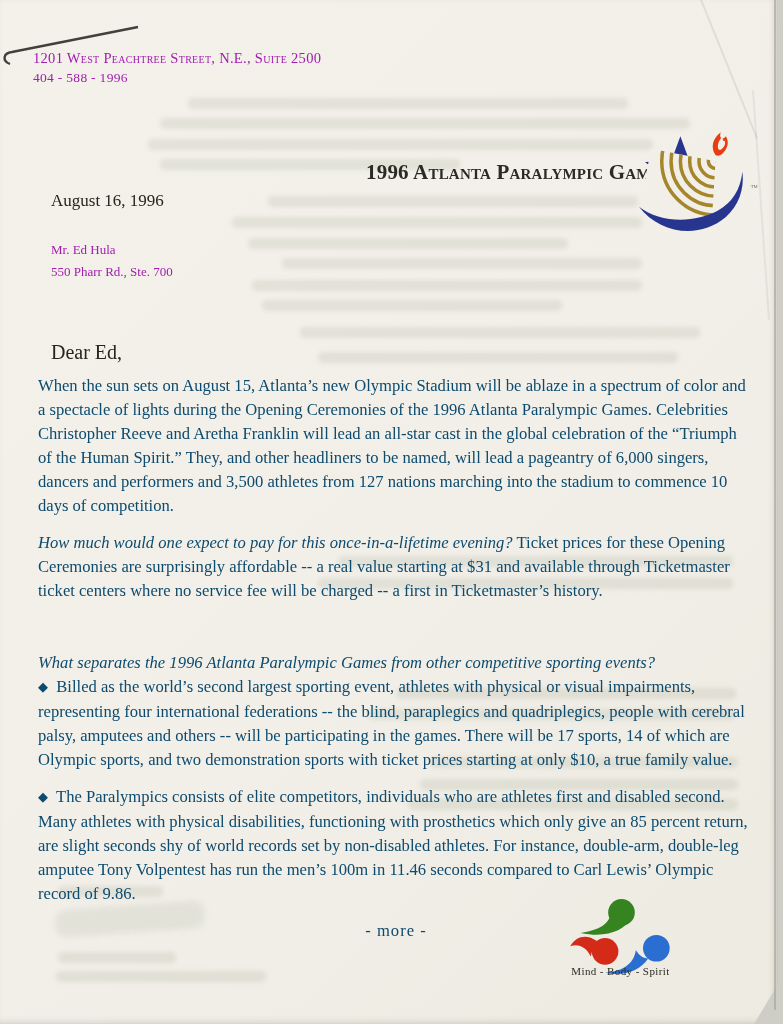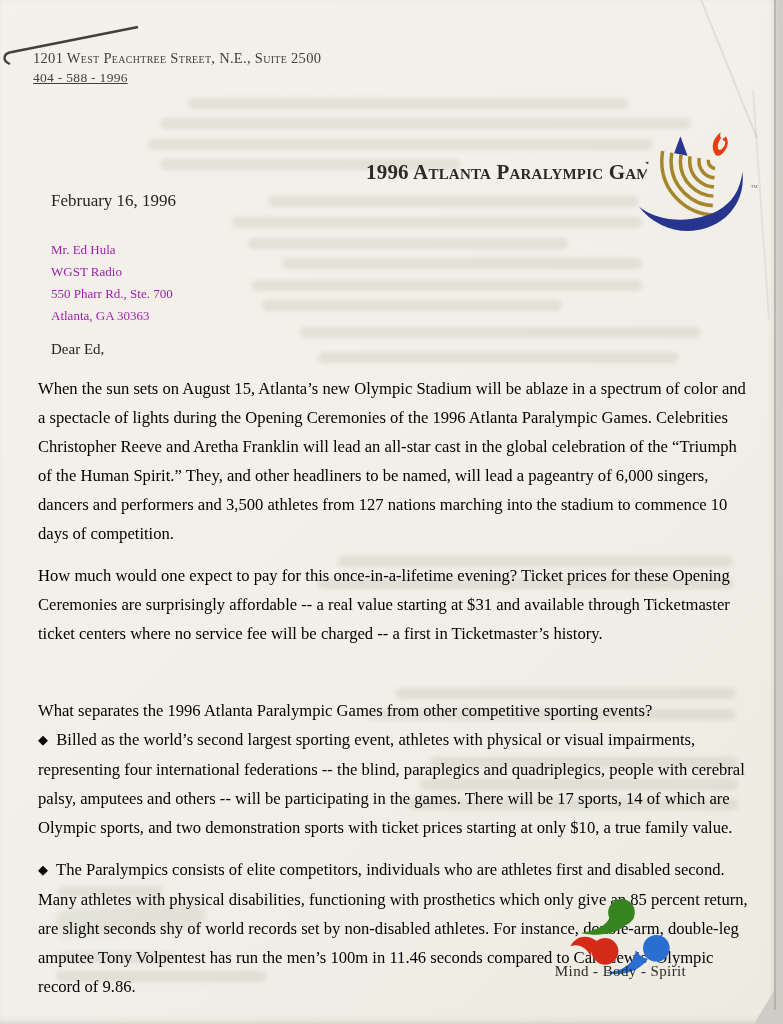--- a/index.html
+++ b/index.html
@@ -10,41 +10,41 @@
   }
   .paper{
     position:absolute;left:0;top:0;width:778px;height:1024px;
     background:linear-gradient(135deg,#f3f1ea 0%,#f1efe8 55%,#edeae1 100%);
     clip-path:polygon(0 0,100% 0,100% calc(100% - 40px),calc(100% - 24px) 100%,0 100%);
     box-shadow:inset -7px 0 9px -6px rgba(90,88,76,.38), inset 0 -6px 8px -6px rgba(90,88,76,.25);
   }
   .edge-line{position:absolute;left:774px;top:0;width:2px;height:1010px;background:#a9a89d;opacity:.7;}
 
   
-  .letterhead{position:absolute;left:33px;top:48px;color:#404040;font-size:14.5px;line-height:20px;font-variant:small-caps;letter-spacing:.3px;}
-  .letterhead .phone{font-variant:normal;font-size:13.5px;text-decoration:underline;}
+  .letterhead{position:absolute;left:33px;top:48px;color:#a21caf;font-size:14.5px;line-height:20px;font-variant:small-caps;letter-spacing:.3px;}
+  .letterhead .phone{font-variant:normal;font-size:13.5px;}
 
   
   .masthead-title{position:absolute;left:366px;top:160px;width:290px;font-size:21px;font-weight:bold;font-variant:small-caps;letter-spacing:.2px;color:#2b2a26;white-space:nowrap;}
   .masthead-logo{position:absolute;left:636px;top:126px;width:126px;height:119px;}
 
   
   .date{position:absolute;left:51px;top:191px;font-size:17px;color:#27241e;}
   .recipient{position:absolute;left:51px;top:239px;font-size:13px;line-height:22px;color:#a21caf;}
-  .salutation{position:absolute;left:51px;top:341px;font-size:15px;color:#27241e;}
-  .body-col{position:absolute;left:38px;top:374px;width:716px;font-size:16.6px;line-height:29px;color:#000000;}
+  .salutation{position:absolute;left:51px;top:341px;font-size:20px;color:#27241e;}
+  .body-col{position:absolute;left:38px;top:374px;width:716px;font-size:16.6px;line-height:24px;color:#0c4a6e;}
   .body-col p{margin:0 0 13px 0;}
   .body-col p.tight{margin-bottom:0;margin-top:48px;}
-  .it{}
+  .it{font-style:italic;}
   .bullet{font-size:13px;position:relative;top:-1px;}
   .more{text-align:center;letter-spacing:1px;margin-top:5px;}
 
   
   .ipc-logo{position:absolute;left:566px;top:897px;width:112px;height:82px;}
-  .ipc-text{position:absolute;left:513px;top:964px;width:215px;text-align:center;font-size:15px;line-height:15.5px;color:#2c2a24;letter-spacing:.4px;}
+  .ipc-text{position:absolute;left:513px;top:964px;width:215px;text-align:center;font-size:11px;line-height:15.5px;color:#2c2a24;letter-spacing:.4px;}
 
   
   .bleed{position:absolute;height:11px;border-radius:5px;background:rgba(143,152,124,.16);filter:blur(2px);}
   .squiggle{position:absolute;left:55px;top:905px;width:150px;height:28px;border-radius:12px;background:rgba(143,152,124,.14);filter:blur(3px);transform:rotate(-4deg);}
   .crease-a{position:absolute;left:728px;top:-6px;width:2px;height:150px;background:rgba(70,68,58,.10);transform:rotate(-22deg);filter:blur(.5px);}
   .crease-b{position:absolute;left:760px;top:90px;width:2px;height:230px;background:rgba(70,68,58,.08);transform:rotate(-4deg);filter:blur(.6px);}
   .clip-mark{position:absolute;left:0;top:8px;width:150px;height:62px;}
 </style>
 </head>
 <body>
@@ -106,37 +106,36 @@
       <circle cx="76" cy="34" r="52"></circle>
     </g>
 
     <path d="M2,78 C22,104 60,110 86,88 C98,77 104,62 102,44 C100,62 92,74 78,82 C56,94 22,94 2,78 Z" fill="#27358f"></path>
 
     <path d="M76,28 C71,21 73,12 81,6 C79,12 83,14 86,10 C90,16 87,24 81,28 C79,29 77,29 76,28 Z" fill="#e63d12"></path>
     <path d="M79,23 C77,19 79,14 83,10 C82,14 85,16 85,14 C86,18 84,21 81,23 Z" fill="#f1efe8"></path>
     <text x="110" y="60" font-size="4.5" fill="#6b6960">TM</text>
   </svg>
 
-  <div class="date">February 16, 1996</div>
+  <div class="date">August 16, 1996</div>
 
   <div class="recipient">
     <div>Mr. Ed Hula</div>
-    <div>WGST Radio</div>
     <div>550 Pharr Rd., Ste. 700</div>
-    <div>Atlanta, GA 30363</div>
   </div>
 
   <div class="salutation">Dear Ed,</div>
 
   <div class="body-col">
     <p><span>When the sun sets on August 15, Atlanta’s new Olympic Stadium will be ablaze in a spectrum of color and a spectacle of lights during the Opening Ceremonies of the 1996 Atlanta Paralympic Games.  Celebrities Christopher Reeve and Aretha Franklin will lead an all-star cast in the global celebration of the “Triumph of the Human Spirit.”  They, and other headliners to be named, will lead a pageantry of 6,000 singers, dancers and performers and 3,500 athletes from 127 nations marching into the stadium to commence 10 days of competition.</span></p>
     <p><span class="it">How much would one expect to pay for this once-in-a-lifetime evening?</span> <span>Ticket prices for these Opening Ceremonies are surprisingly affordable -- a real value starting at $31 and available through Ticketmaster ticket centers where no service fee will be charged -- a first in Ticketmaster’s history.</span></p>
     <p class="tight"><span class="it">What separates the 1996 Atlanta Paralympic Games from other competitive sporting events?</span></p>
     <p><span class="bullet">◆</span>&nbsp; <span>Billed as the world’s second largest sporting event, athletes with physical or visual impairments, representing four international federations -- the blind, paraplegics and quadriplegics, people with cerebral palsy, amputees and others -- will be participating in the games.  There will be 17 sports, 14 of which are Olympic sports, and two demonstration sports with ticket prices starting at only $10, a true family value.</span></p>
     <p><span class="bullet">◆</span>&nbsp; <span>The Paralympics consists of elite competitors, individuals who are athletes first and disabled second.  Many athletes with physical disabilities, functioning with prosthetics which only give an 85 percent return, are slight seconds shy of world records set by non-disabled athletes.  For instance, double-arm, double-leg amputee Tony Volpentest has run the men’s 100m in 11.46 seconds compared to Carl Lewis’ Olympic record of 9.86.</span></p>
+    <div class="more">- more -</div>
   </div>
 
   <svg class="ipc-logo" viewBox="0 0 105 80">
     <g fill="#35841f">
       <circle cx="52" cy="15" r="13"></circle>
       <path d="M62,20 C54,34 36,40 12,35 C34,32 42,24 42,12 C46,20 54,22 62,20 Z"></path>
     </g>
     <g fill="#d32b18">
       <circle cx="36" cy="53" r="13"></circle>
       <path d="M28,43 C18,36 8,38 2,48 C10,45 18,49 22,58 C24,50 26,46 28,43 Z"></path>

